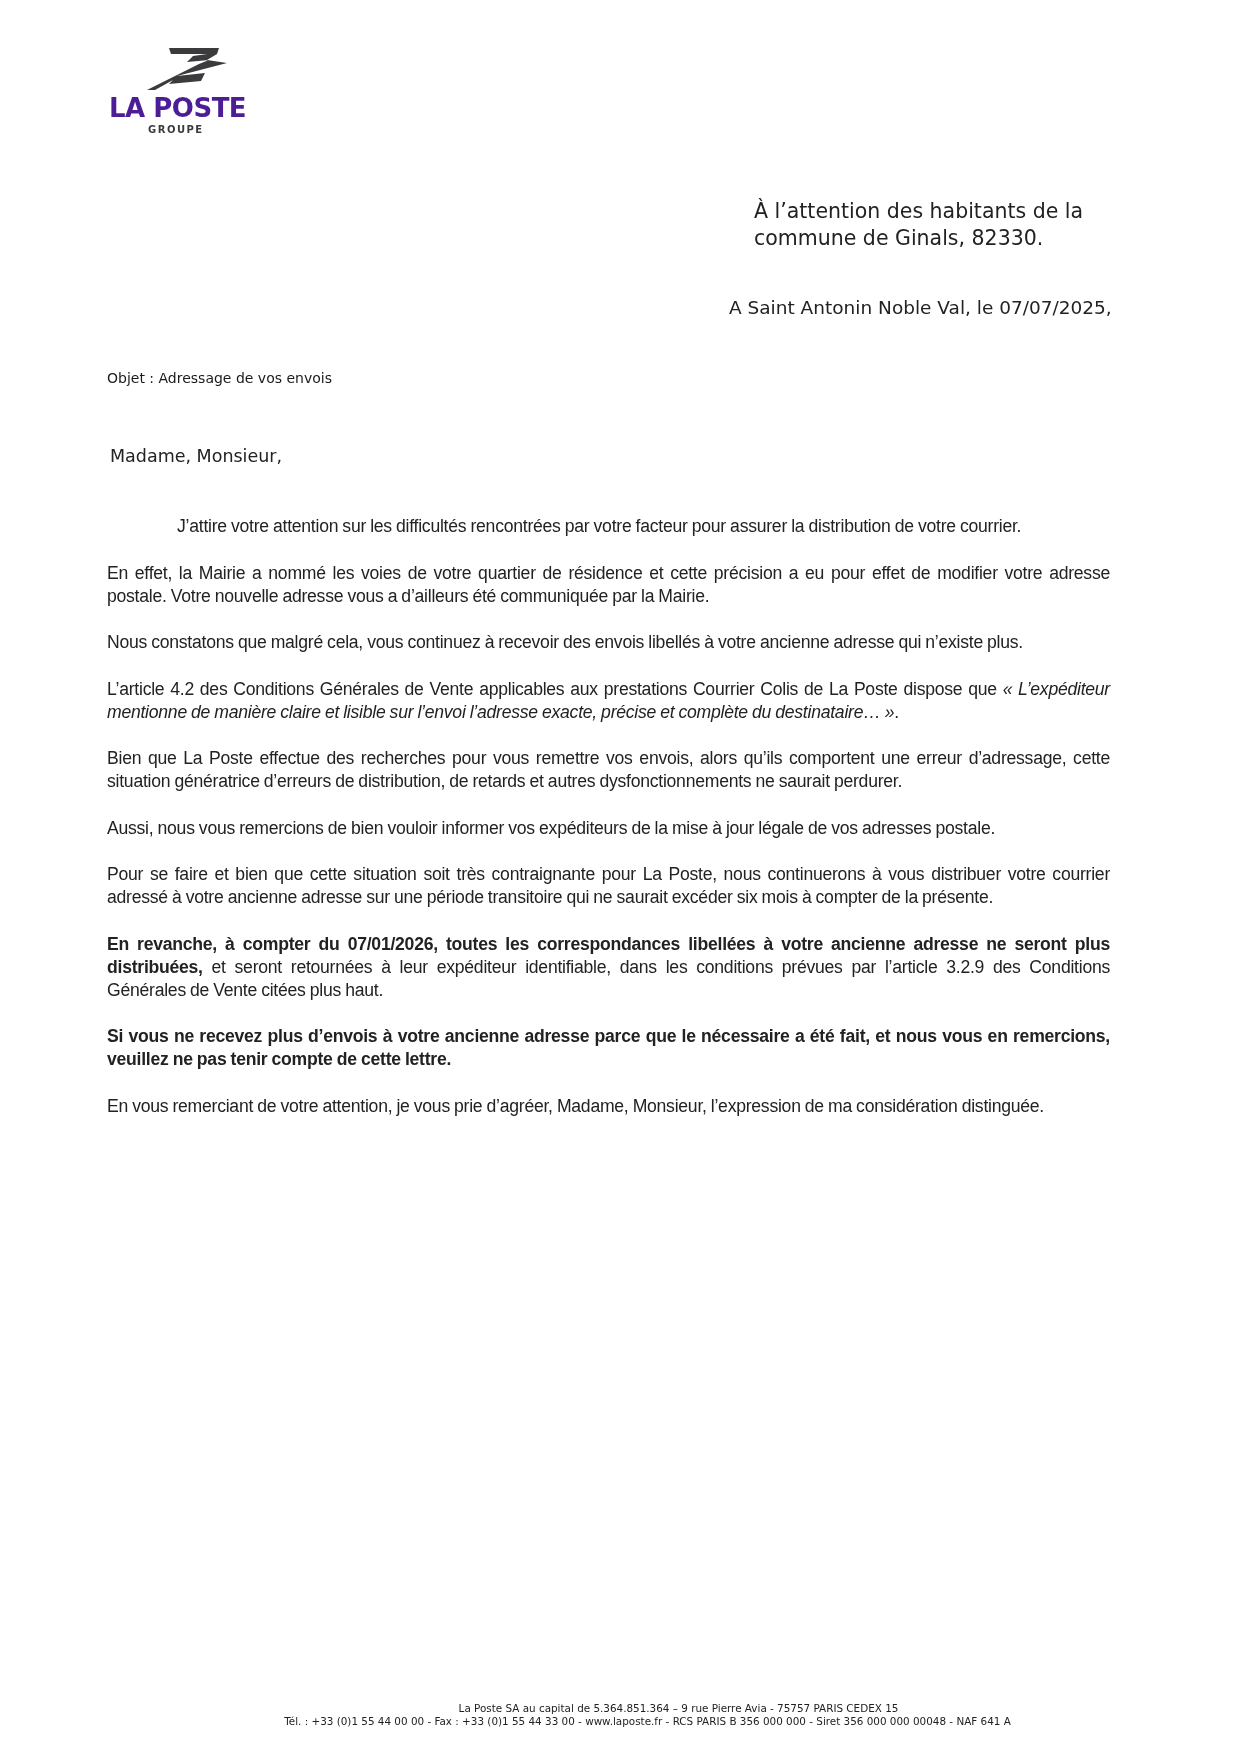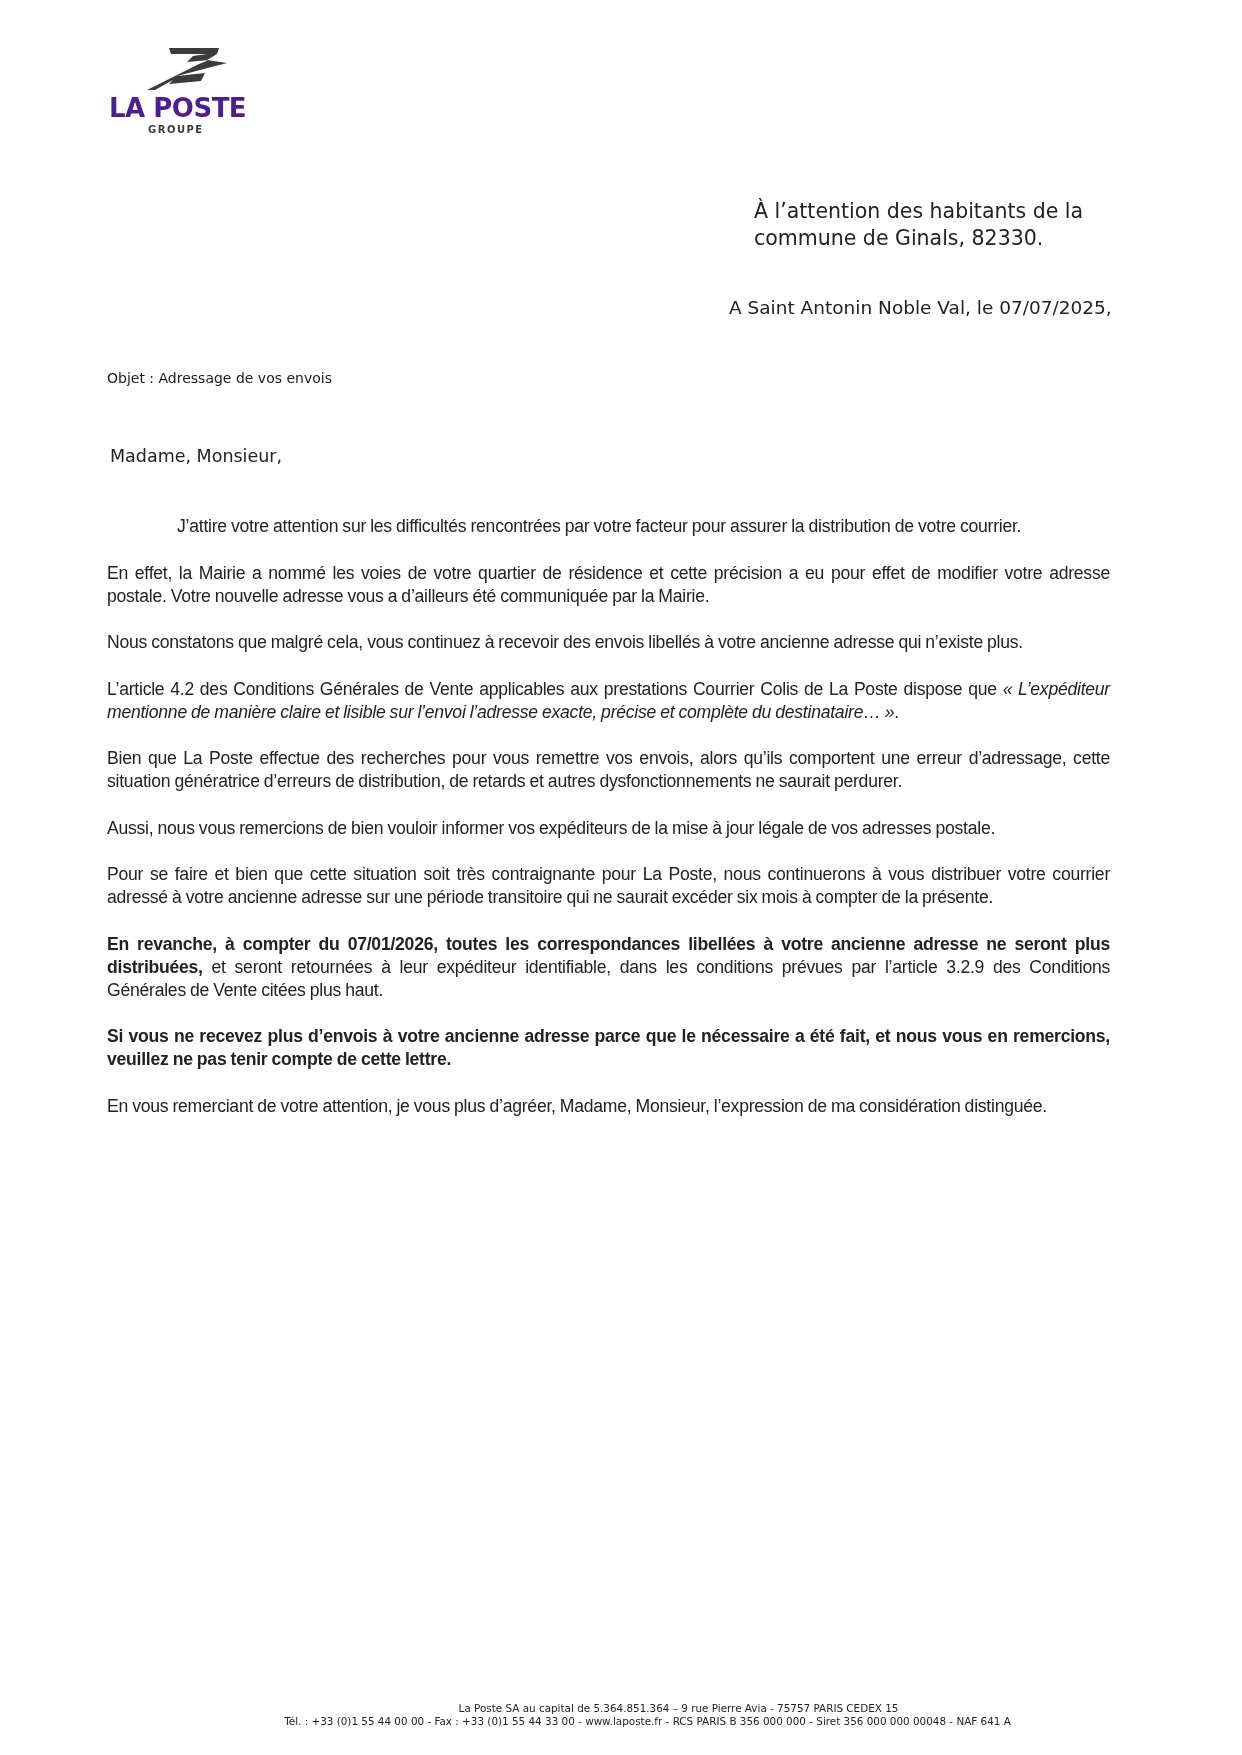--- a/index.html
+++ b/index.html
@@ -47,19 +47,19 @@
 <div class="body">
   <p class="indent">J’attire votre attention sur les difficultés rencontrées par votre facteur pour assurer la distribution de votre courrier.</p>
   <p>En effet, la Mairie a nommé les voies de votre quartier de résidence et cette précision a eu pour effet de modifier votre adresse postale. Votre nouvelle adresse vous a d’ailleurs été communiquée par la Mairie.</p>
   <p>Nous constatons que malgré cela, vous continuez à recevoir des envois libellés à votre ancienne adresse qui n’existe plus.</p>
   <p><span>L’article 4.2 des Conditions Générales de Vente applicables aux prestations Courrier Colis de La Poste dispose que </span><span class="quote"><span>« L’expéditeur mentionne de manière claire et lisible sur l’envoi </span><span class="underline">l’adresse exacte</span><span>, précise et complète du destinataire… »</span></span><span>.</span></p>
   <p>Bien que La Poste effectue des recherches pour vous remettre vos envois, alors qu’ils comportent une erreur d’adressage, cette situation génératrice d’erreurs de distribution, de retards et autres dysfonctionnements ne saurait perdurer.</p>
   <p>Aussi, nous vous remercions de bien vouloir informer vos expéditeurs de la mise à jour légale de vos adresses postale.</p>
   <p>Pour se faire et bien que cette situation soit très contraignante pour La Poste, nous continuerons à vous distribuer votre courrier adressé à votre ancienne adresse sur une période transitoire qui ne saurait excéder six mois à compter de la présente.</p>
   <p><b>En revanche, à compter du 07/01/2026, toutes les correspondances libellées à votre ancienne adresse ne seront plus distribuées,</b><span> et seront retournées à leur expéditeur identifiable, dans les conditions prévues par l’article 3.2.9 des Conditions Générales de Vente citées plus haut.</span></p>
   <p><b>Si vous ne recevez plus d’envois à votre ancienne adresse parce que le nécessaire a été fait, et nous vous en remercions, veuillez ne pas tenir compte de cette lettre.</b></p>
-  <p>En vous remerciant de votre attention, je vous plus d’agréer, Madame, Monsieur, l’expression de ma considération distinguée.</p>
+  <p>En vous remerciant de votre attention, je vous prie d’agréer, Madame, Monsieur, l’expression de ma considération distinguée.</p>
 </div>
 
 <div class="footer">
   <div class="l1">La Poste SA au capital de 5.364.851.364 – 9 rue Pierre Avia - 75757 PARIS CEDEX 15</div>
   <div class="l2">Tél. : +33 (0)1 55 44 00 00 - Fax : +33 (0)1 55 44 33 00 - www.laposte.fr - RCS PARIS B 356 000 000 - Siret 356 000 000 00048 - NAF 641 A</div>
 </div>
 
 </body></html>

